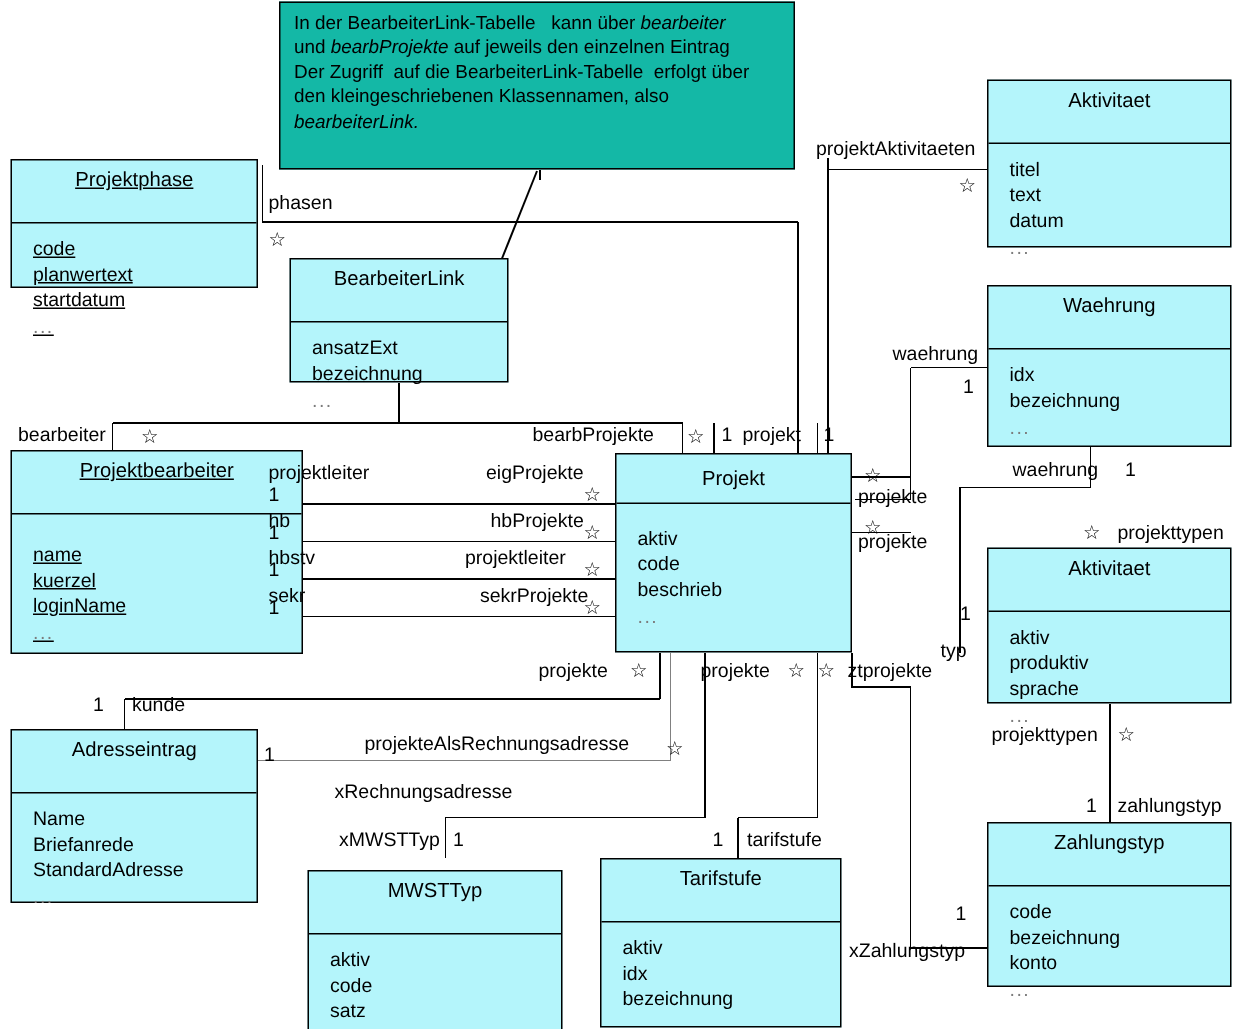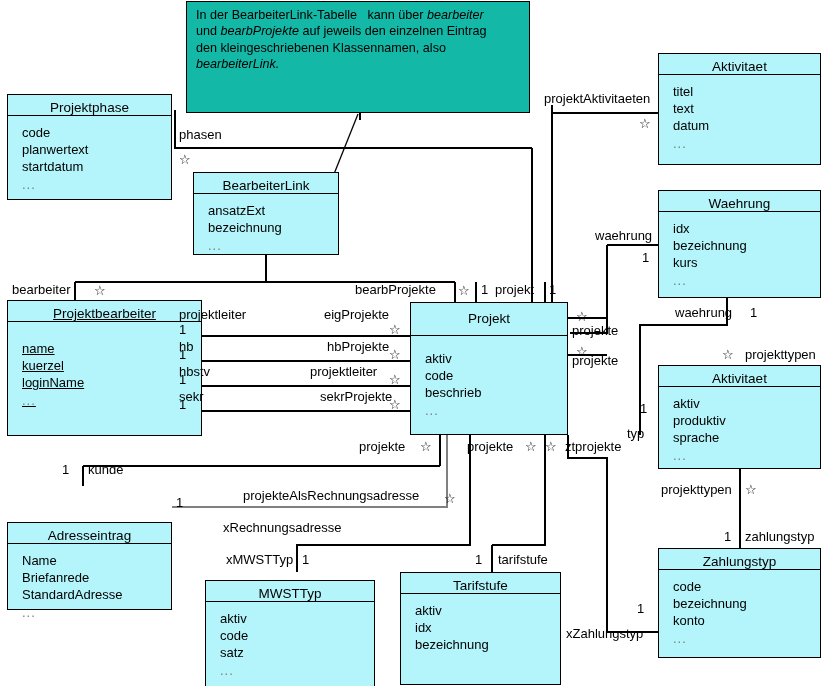--- a/index.html
+++ b/index.html
@@ -33,21 +33,21 @@
   
   .uml-class {
     position: absolute;
     box-sizing: border-box;
     border: 1px solid #000000;
     background: #b4f5fb;
   }
   .uml-class .cls-name {
     box-sizing: border-box;
     text-align: center;
-    padding: 5px 4px 0 4px;
+    padding: 5px 4px 21px 4px;
     border-bottom: 1px solid #000000;
     font-size: 13.5px;
     line-height: 15px;
     white-space: nowrap;
     overflow: hidden;
   }
   .uml-class .cls-attrs {
     box-sizing: border-box;
     padding: 8px 0 6px 14px;
   }
@@ -146,37 +146,40 @@
       <path d="M 658 632 L 607 632 L 607 458 L 568 458 L 568 435"></path>
     </g>
   </svg>
 
   <div class="uml-note" style="left:186px; top:1px; width:344px; height:112px;">
     <div class="note-line">
       In der BearbeiterLink-Tabelle &nbsp; kann über <span class="it">bearbeiter</span>
     </div>
     <div class="note-line">
       und <span class="it">bearbProjekte</span> auf jeweils den einzelnen Eintrag
+    </div>
+    <div class="note-line">
+      Der Zugriff&nbsp; auf die BearbeiterLink-Tabelle&nbsp; erfolgt über
     </div>
     <div class="note-line">
       den kleingeschriebenen Klassennamen, also
     </div>
     <div class="note-line it">
       bearbeiterLink.
     </div>
   </div>
 
   <svg class="lines" viewBox="0 0 827 686" xmlns="http://www.w3.org/2000/svg">
     <g stroke="#000000" stroke-width="1.3" fill="none">
       <path d="M 358 114 L 318 214"></path>
     </g>
     <polygon points="318,218 311,202 327,205" fill="#000000" stroke="none"></polygon>
   </svg>
 
-  <div class="uml-class" style="left:7px; top:94px; width:165px; height:106px;">
+  <div class="uml-class" style="left:7px; top:106px; width:165px; height:86px;text-decoration:underline;">
     <div class="cls-name">Projektphase</div>
     <div class="cls-attrs">
       <div class="attr">code</div>
       <div class="attr">planwertext</div>
       <div class="attr">startdatum</div>
       <div class="attr ellipsis">...</div>
     </div>
   </div>
 
   <div class="uml-class" style="left:193px; top:172px; width:146px; height:83px;">
@@ -196,21 +199,20 @@
       <div class="attr">datum</div>
       <div class="attr ellipsis">...</div>
     </div>
   </div>
 
   <div class="uml-class" style="left:658px; top:190px; width:163px; height:108px;">
     <div class="cls-name">Waehrung</div>
     <div class="cls-attrs">
       <div class="attr">idx</div>
       <div class="attr">bezeichnung</div>
-      <div class="attr">kurs</div>
       <div class="attr ellipsis">...</div>
     </div>
   </div>
 
   <div class="uml-class" style="left:7px; top:300px; width:195px; height:136px;text-decoration:underline;">
     <div class="cls-name">Projektbearbeiter</div>
     <div class="cls-attrs" style="padding-top:18px;">
       <div class="attr">name</div>
       <div class="attr">kuerzel</div>
       <div class="attr">loginName</div>
@@ -231,21 +233,21 @@
   <div class="uml-class" style="left:658px; top:365px; width:163px; height:104px;">
     <div class="cls-name">Aktivitaet</div>
     <div class="cls-attrs">
       <div class="attr">aktiv</div>
       <div class="attr">produktiv</div>
       <div class="attr">sprache</div>
       <div class="attr ellipsis">...</div>
     </div>
   </div>
 
-  <div class="uml-class" style="left:7px; top:486px; width:165px; height:88px;margin-top:36px;">
+  <div class="uml-class" style="left:7px; top:486px; width:165px; height:116px;">
     <div class="cls-name">Adresseintrag</div>
     <div class="cls-attrs">
       <div class="attr">Name</div>
       <div class="attr">Briefanrede</div>
       <div class="attr">StandardAdresse</div>
       <div class="attr ellipsis">...</div>
     </div>
   </div>
 
   <div class="uml-class" style="left:658px; top:548px; width:163px; height:110px;">

